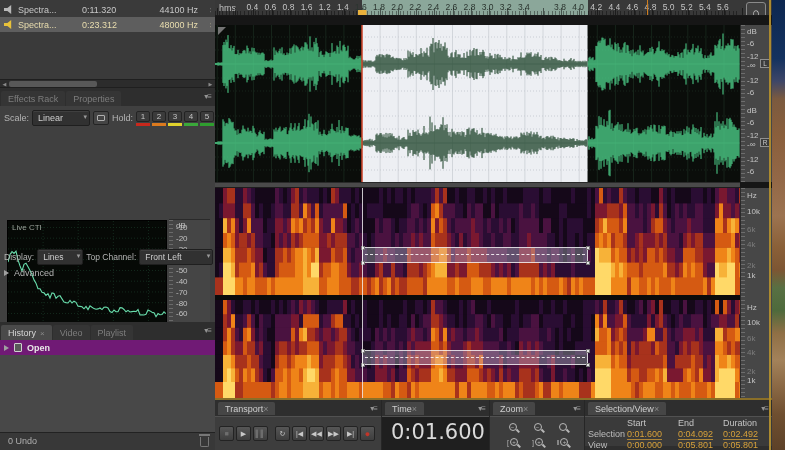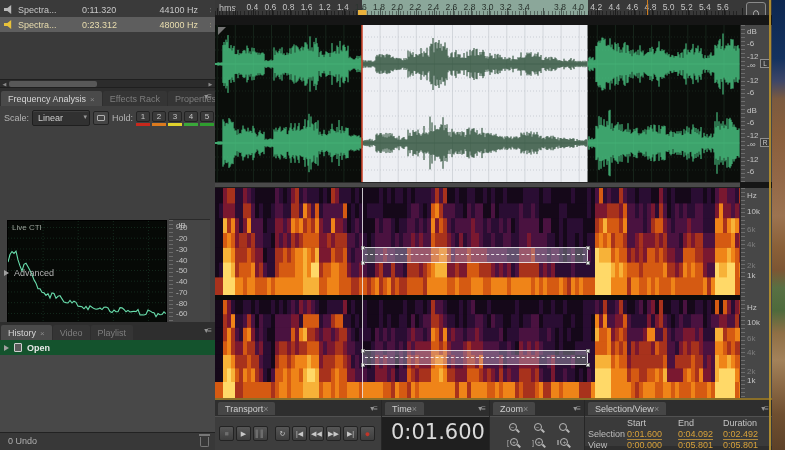--- a/index.html
+++ b/index.html
@@ -54,21 +54,21 @@
   #fa-hzaxis .hz{position:absolute;top:3px;color:#b8b8b8;font-size:8px;}
   #fa-hzaxis .ticks{position:absolute;left:0;top:0;width:100%;height:3px;
       background:repeating-linear-gradient(90deg,#6a6a6a 0 1px,transparent 1px 7.1px);}
   #display-row{left:0;top:159px;width:215px;height:20px;display:flex;align-items:center;gap:3px;padding-left:4px;font-size:8.5px;}
   #dd-display{width:46px;} #dd-topch{width:74px;}
   #advanced-row{left:4px;top:178px;width:200px;height:14px;display:flex;align-items:center;gap:5px;color:#b4b4b4;}
   .tri{width:0;height:0;border-left:5px solid #a0a0a0;border-top:3.5px solid transparent;border-bottom:3.5px solid transparent;}
 
   #history-panel{left:0;top:322px;width:215px;height:110px;background:#464646;}
   #history-body{position:absolute;left:0;top:18px;width:215px;height:92px;background:#484848;}
-  #open-row{height:15px;background:#14532d;display:flex;align-items:center;gap:5px;padding-left:4px;color:#e8e8e8;font-weight:bold;}
+  #open-row{height:15px;background:#701a75;display:flex;align-items:center;gap:5px;padding-left:4px;color:#e8e8e8;font-weight:bold;}
   .docicon{width:8px;height:9px;border:1px solid #cfcfcf;border-radius:1px;background:#5a5a5a;}
   #status-bar{left:0;top:432px;width:215px;height:18px;background:#383838;border-top:1px solid #222;line-height:17px;}
   #status-bar .undo{margin-left:8px;color:#b0b0b0;}
   #trash{position:absolute;right:6px;top:4px;width:9px;height:10px;border:1px solid #777;border-top:none;border-radius:0 0 2px 2px;}
   #trash::before{content:"";position:absolute;left:-2px;top:-3px;width:11px;height:2px;background:#777;}
 
   
   #main{left:215px;top:0;width:557px;height:450px;background:#161616;}
   #ruler{position:absolute;left:0;top:0;width:557px;height:16px;background:#383838;border-bottom:1px solid #191919;overflow:hidden;}
   #ruler-sel{position:absolute;top:0;height:25px;background:#8ba79a;}
@@ -164,23 +164,20 @@
     </div>
     <div id="files-scroll" class="abs">
       <span class="sarr" style="left:0">◀</span>
       <div class="thumb"></div>
       <span class="sarr" style="right:0">▶</span>
     </div>
   </div>
 
   <div id="freq-panel" class="abs">
     <div class="tabbar" style="top:0">
-      <span class="tab active">
-        <span>Frequency Analysis</span><span class="x">×</span>
-      </span>
       <span class="tab">Effects Rack</span>
       <span class="tab">Properties</span>
       <span class="pmenu">▾≡</span>
     </div>
     <div id="freq-controls">
       <span class="lbl">Scale:</span>
       <span class="dd" id="dd-scale">
         <span>Linear</span><span class="arr">▾</span>
       </span>
       <span id="snap-btn">
@@ -249,20 +246,30 @@
         <span class="tl" style="top: 121.7px;">-120</span>
       </div>
     <div id="fa-hzaxis" class="abs">
         <div class="ticks"></div>
         <span class="hz" style="left: 1px;">Hz</span>
         <span class="hz" style="left: 33px;">5k</span>
         <span class="hz" style="left: 66px;">10k</span>
         <span class="hz" style="left: 102px;">15k</span>
         <span class="hz" style="left: 137px;">20k</span>
       </div>
+    <div id="display-row" class="abs">
+      <span class="lbl">Display:</span>
+      <span class="dd" id="dd-display">
+        <span>Lines</span><span class="arr">▾</span>
+      </span>
+      <span class="lbl">Top Channel:</span>
+      <span class="dd" id="dd-topch">
+        <span>Front Left</span><span class="arr">▾</span>
+      </span>
+    </div>
     <div id="advanced-row" class="abs">
       <span class="tri"></span>
       <span>Advanced</span>
     </div>
   </div>
 
   <div id="history-panel" class="abs">
     <div class="tabbar" style="top:0">
       <span class="tab active">
         <span>History</span><span class="x">×</span>

